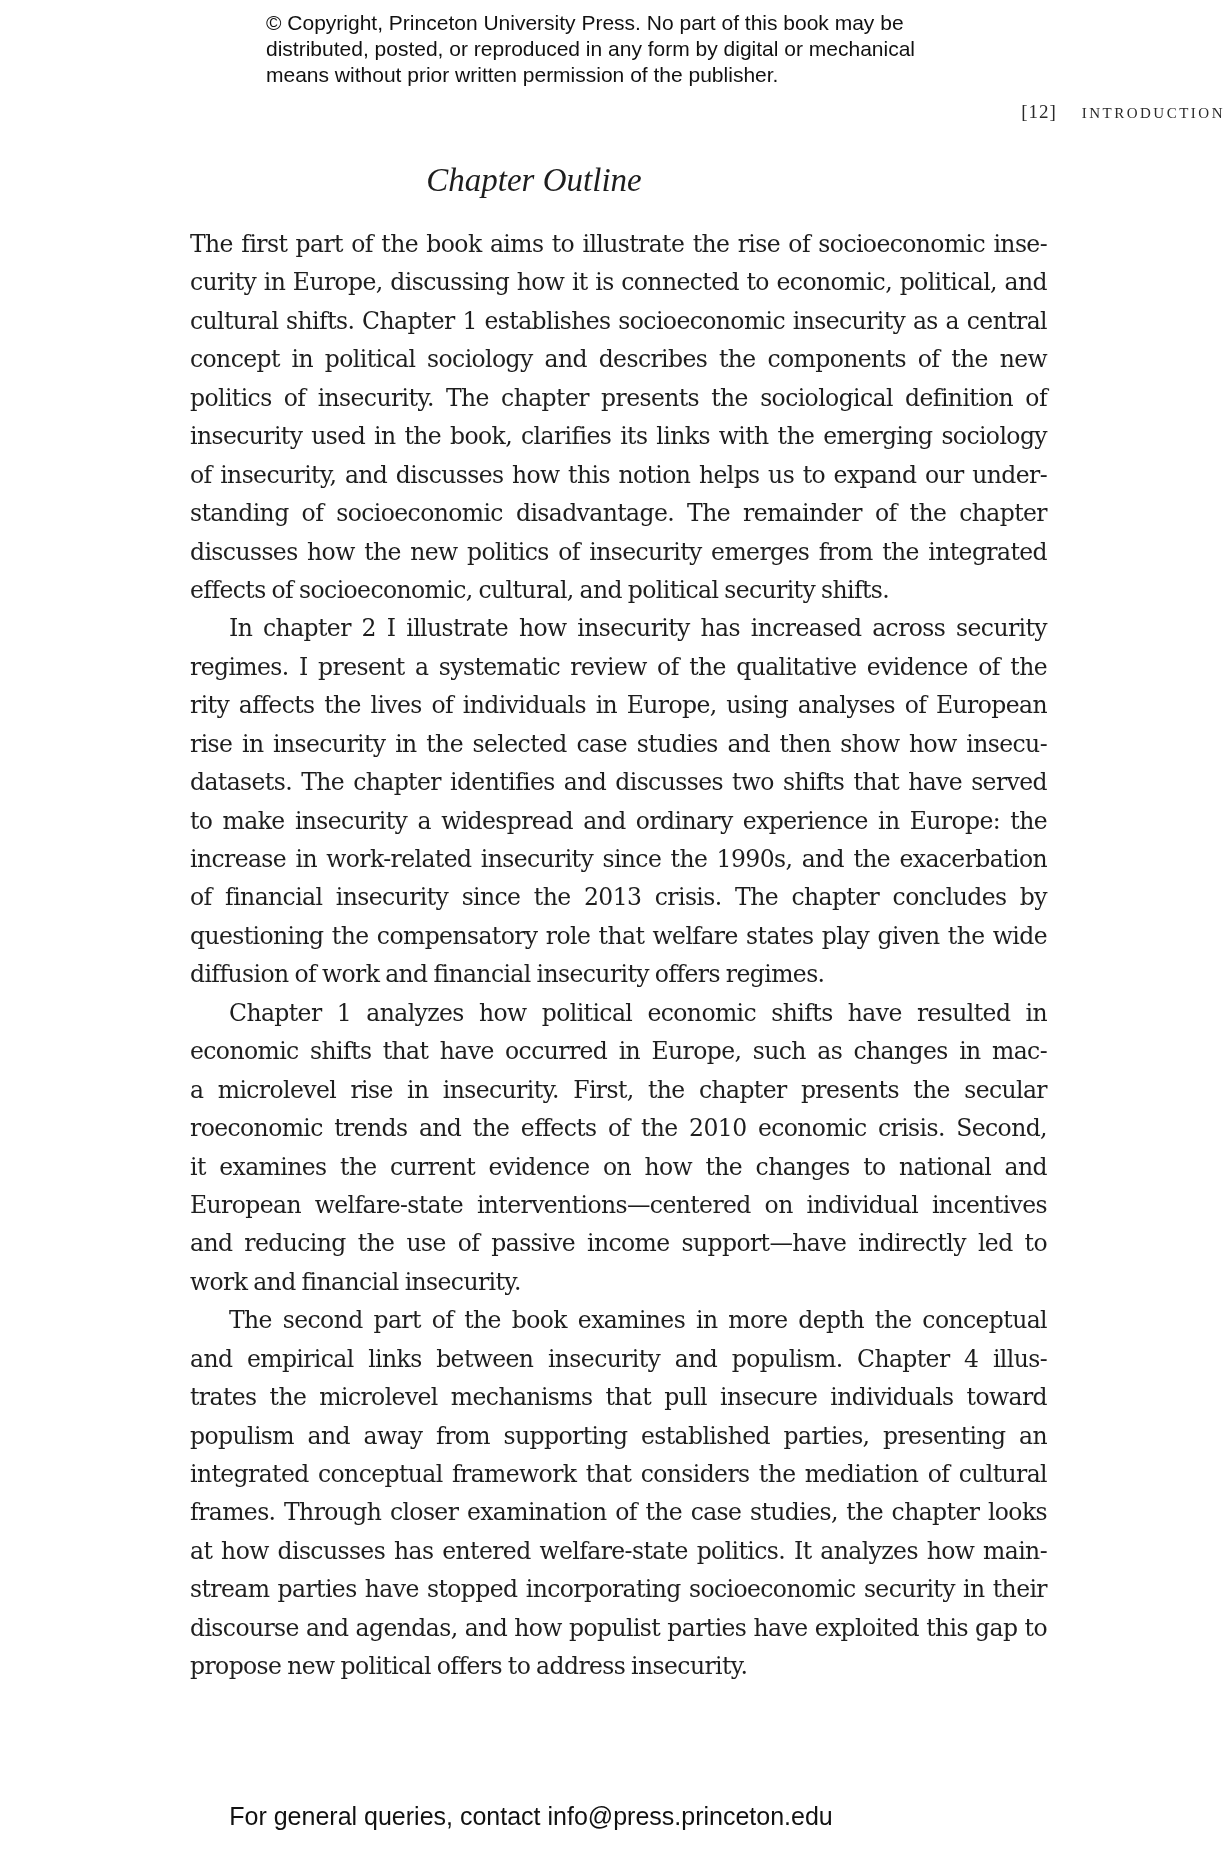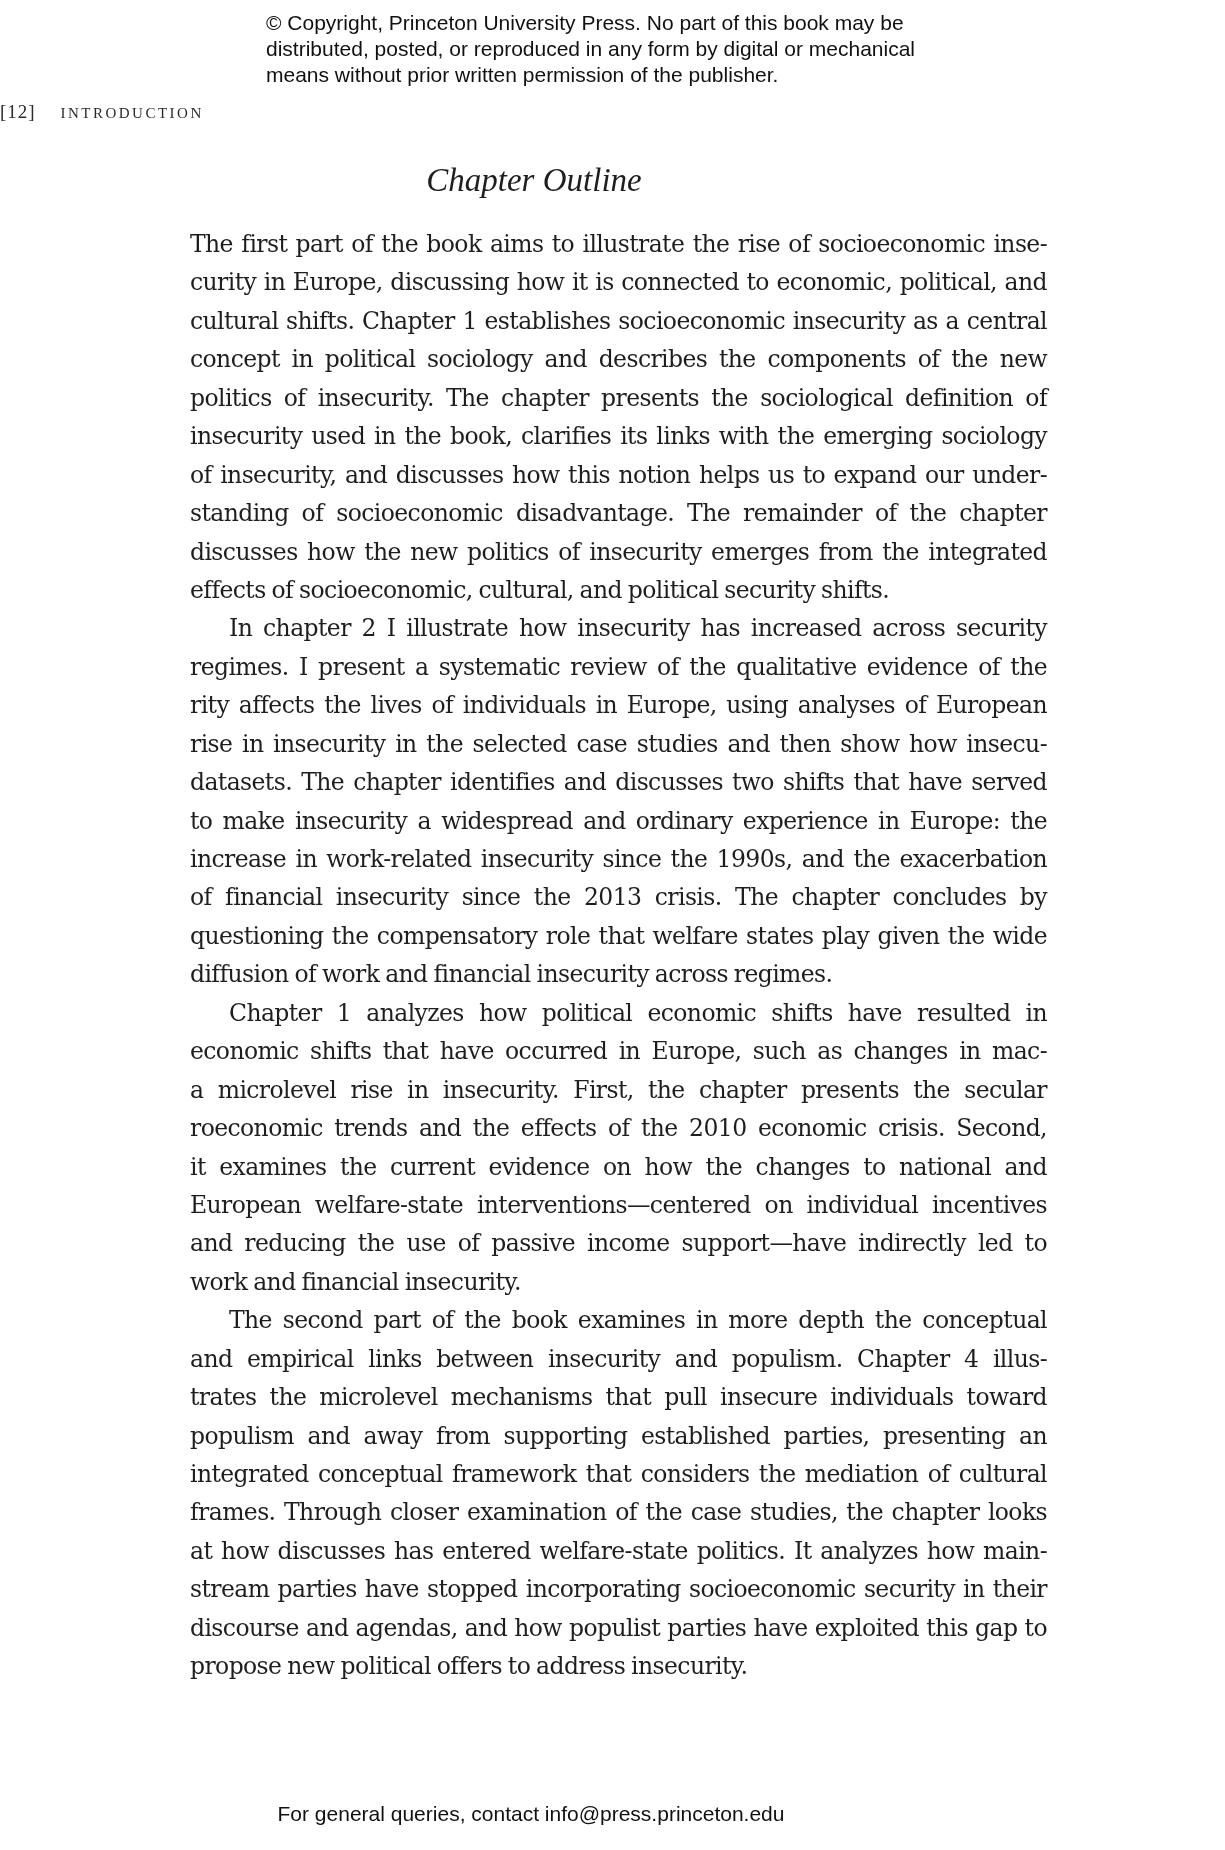--- a/index.html
+++ b/index.html
@@ -23,21 +23,21 @@
       font-size: 21px;
       line-height: 26px;
       color: #111;
     }
     .copyright .cline { display: block; white-space: nowrap; }
     .running-head {
       position: absolute;
       left: 0;
       width: 1225px;
       top: 98px;
-      text-align: left;
+      text-align: right;
       font-family: "Liberation Serif", serif;
       font-size: 19px;
       letter-spacing: 2px;
       color: #2a2a2a;
     }
     .running-head .pagenum { margin-right: 18px; letter-spacing: 1px; }
     .running-head .section { font-variant: small-caps; text-transform: lowercase; letter-spacing: 2.5px; font-size: 22px; }
     .chapter-title {
       position: absolute;
       left: 0;
@@ -71,21 +71,21 @@
     }
     .line.last { text-align-last: left; }
     .line.indent { padding-left: 39px; }
     .footer {
       position: absolute;
       left: 0;
       width: 1062px;
       top: 1802px;
       text-align: center;
       font-family: "Liberation Sans", sans-serif;
-      font-size: 21px;
+      font-size: 25px;
       color: #111;
     }
   </style>
 </head>
 <body>
 
 <div class="copyright">
   <span class="cline">© Copyright, Princeton University Press. No part of this book may be</span>
   <span class="cline">distributed, posted, or reproduced in any form by digital or mechanical</span>
   <span class="cline">means without prior written permission of the publisher.</span>
@@ -116,21 +116,21 @@
   <div>
     <span class="line indent">In chapter 2 I illustrate how insecurity has increased across security</span>
     <span class="line">regimes. I present a systematic review of the qualitative evidence of the</span>
     <span class="line">rity affects the lives of individuals in Europe, using analyses of European</span>
     <span class="line">rise in insecurity in the selected case studies and then show how insecu-</span>
     <span class="line">datasets. The chapter identifies and discusses two shifts that have served</span>
     <span class="line">to make insecurity a widespread and ordinary experience in Europe: the</span>
     <span class="line">increase in work-related insecurity since the 1990s, and the exacerbation</span>
     <span class="line">of financial insecurity since the 2013 crisis. The chapter concludes by</span>
     <span class="line">questioning the compensatory role that welfare states play given the wide</span>
-    <span class="line last">diffusion of work and financial insecurity across regimes.</span>
+    <span class="line last">diffusion of work and financial insecurity offers regimes.</span>
   </div>
 
   <div>
     <span class="line indent">Chapter 1 analyzes how political economic shifts have resulted in</span>
     <span class="line">economic shifts that have occurred in Europe, such as changes in mac-</span>
     <span class="line">a microlevel rise in insecurity. First, the chapter presents the secular</span>
     <span class="line">roeconomic trends and the effects of the 2010 economic crisis. Second,</span>
     <span class="line">it examines the current evidence on how the changes to national and</span>
     <span class="line">European welfare-state interventions—centered on individual incentives</span>
     <span class="line">and reducing the use of passive income support—have indirectly led to</span>

